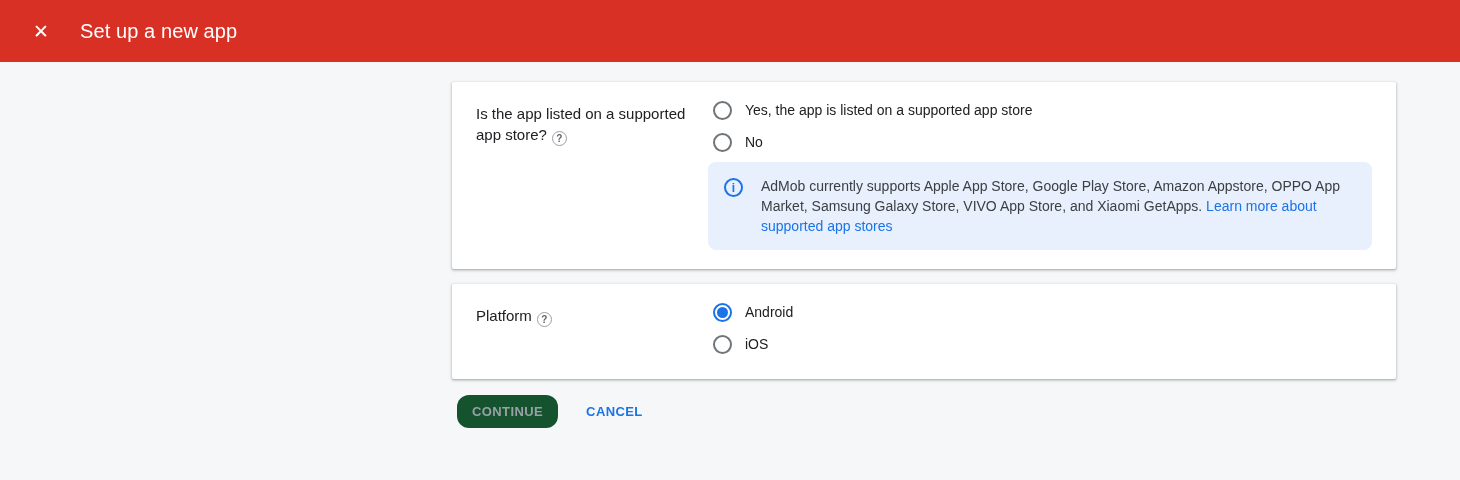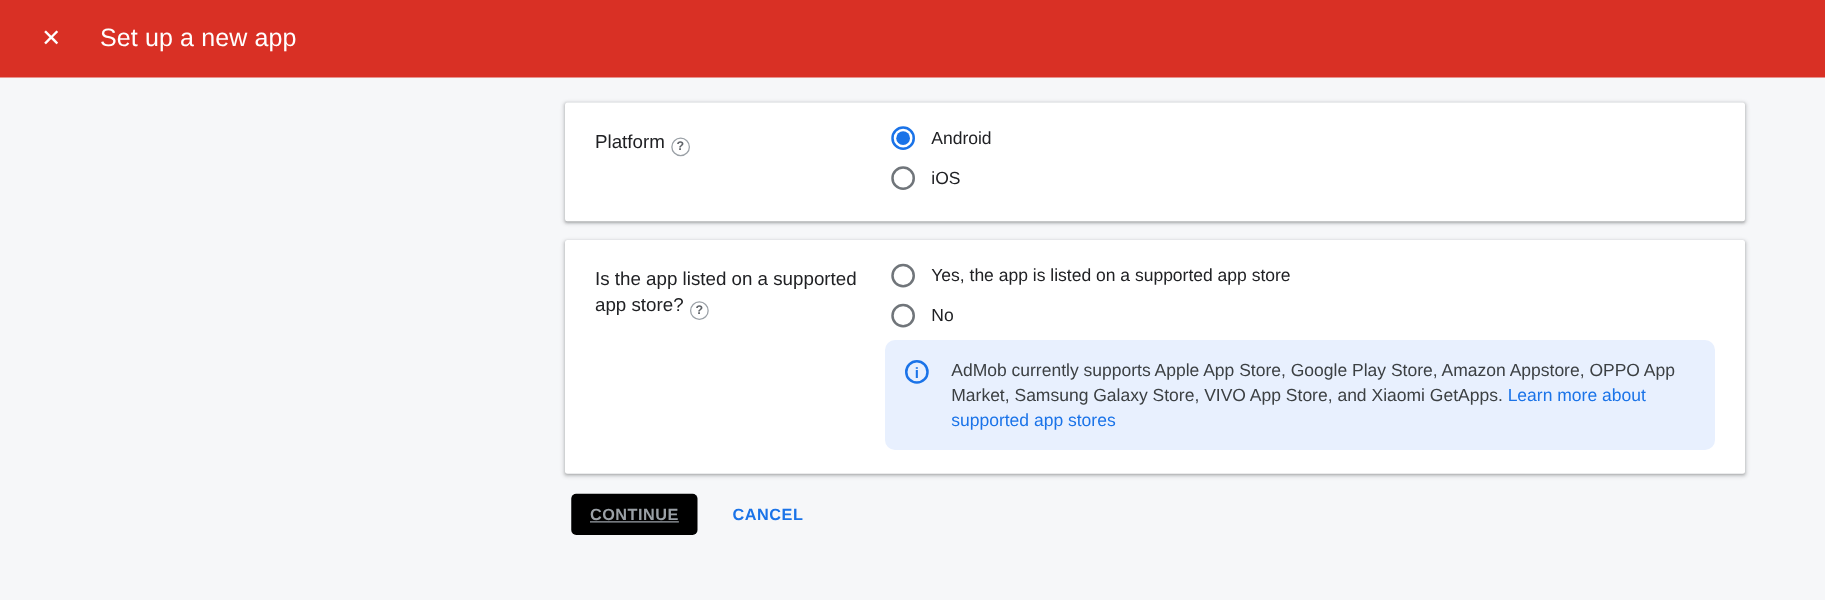--- a/index.html
+++ b/index.html
@@ -120,29 +120,28 @@
   
   .actions {
     margin-top:16px;
     margin-left:5px;
     display:flex;
     align-items:center;
   }
   .btn-continue {
     height:33px;
     padding:0 15px;
-    background:#000000;
+    background:#14532d;
     color:#9aa0a6;
     border:none;
-    border-radius:4px;
+    border-radius:12px;
     font-size:13px;
     font-weight:700;
     letter-spacing:.4px;
     font-family:"Liberation Sans","DejaVu Sans",sans-serif;
-    text-decoration:underline;
   }
   .btn-cancel {
     margin-left:28px;
     background:none;
     border:none;
     color:#1a73e8;
     font-size:13px;
     font-weight:700;
     letter-spacing:.4px;
     cursor:pointer;
@@ -154,36 +153,20 @@
 
 <div class="appbar">
   <button class="close-btn">✕</button>
   <div class="appbar-title">Set up a new app</div>
 </div>
 
 <div class="content">
 
   <div class="card">
     <div class="label-col">
-      <span class="field-label">Platform</span><span class="help-icon">?</span>
-    </div>
-    <div class="options-col">
-      <div class="radio-row">
-        <span class="radio selected"></span>
-        <span class="radio-label">Android</span>
-      </div>
-      <div class="radio-row">
-        <span class="radio"></span>
-        <span class="radio-label">iOS</span>
-      </div>
-    </div>
-  </div>
-
-  <div class="card">
-    <div class="label-col">
       <span class="field-label">Is the app listed on a supported app store?</span><span class="help-icon">?</span>
     </div>
     <div class="options-col">
       <div class="radio-row">
         <span class="radio"></span>
         <span class="radio-label">Yes, the app is listed on a supported app store</span>
       </div>
       <div class="radio-row">
         <span class="radio"></span>
         <span class="radio-label">No</span>
@@ -191,18 +174,34 @@
 
       <div class="info-box">
         <span class="info-icon">i</span>
         <div class="info-text">
           <span>AdMob currently supports Apple App Store, Google Play Store, Amazon Appstore, OPPO App Market, Samsung Galaxy Store, VIVO App Store, and Xiaomi GetApps. </span><a class="info-link">Learn more about supported app stores</a>
         </div>
       </div>
     </div>
   </div>
 
+  <div class="card">
+    <div class="label-col">
+      <span class="field-label">Platform</span><span class="help-icon">?</span>
+    </div>
+    <div class="options-col">
+      <div class="radio-row">
+        <span class="radio selected"></span>
+        <span class="radio-label">Android</span>
+      </div>
+      <div class="radio-row">
+        <span class="radio"></span>
+        <span class="radio-label">iOS</span>
+      </div>
+    </div>
+  </div>
+
   <div class="actions">
     <button class="btn-continue" disabled="">CONTINUE</button>
     <button class="btn-cancel">CANCEL</button>
   </div>
 
 </div>
 
 </body></html>

